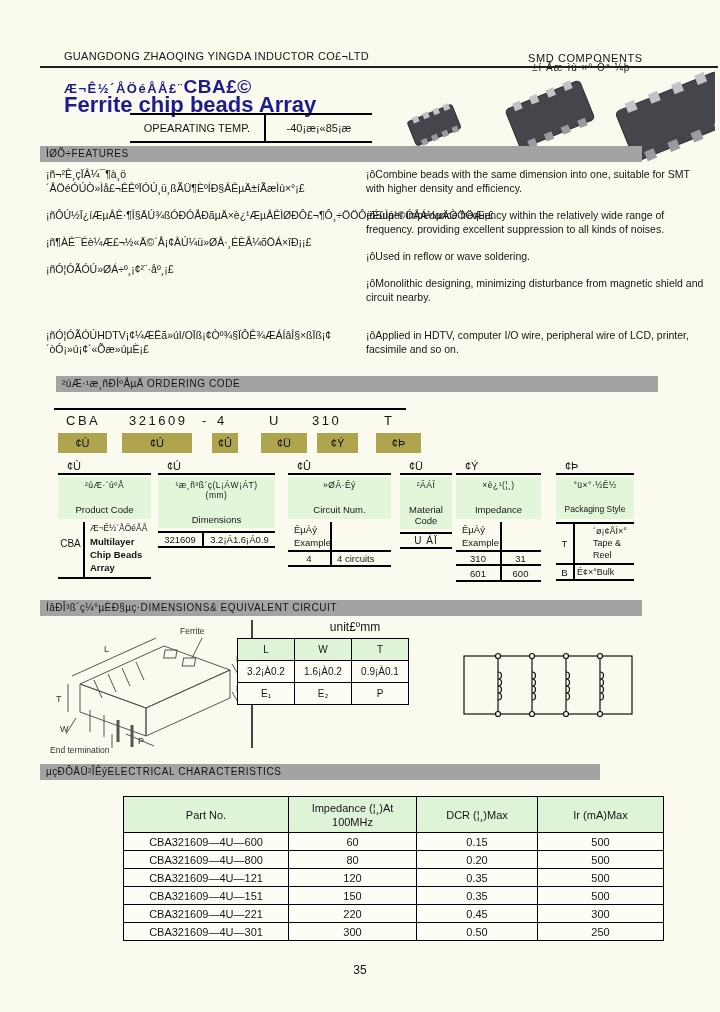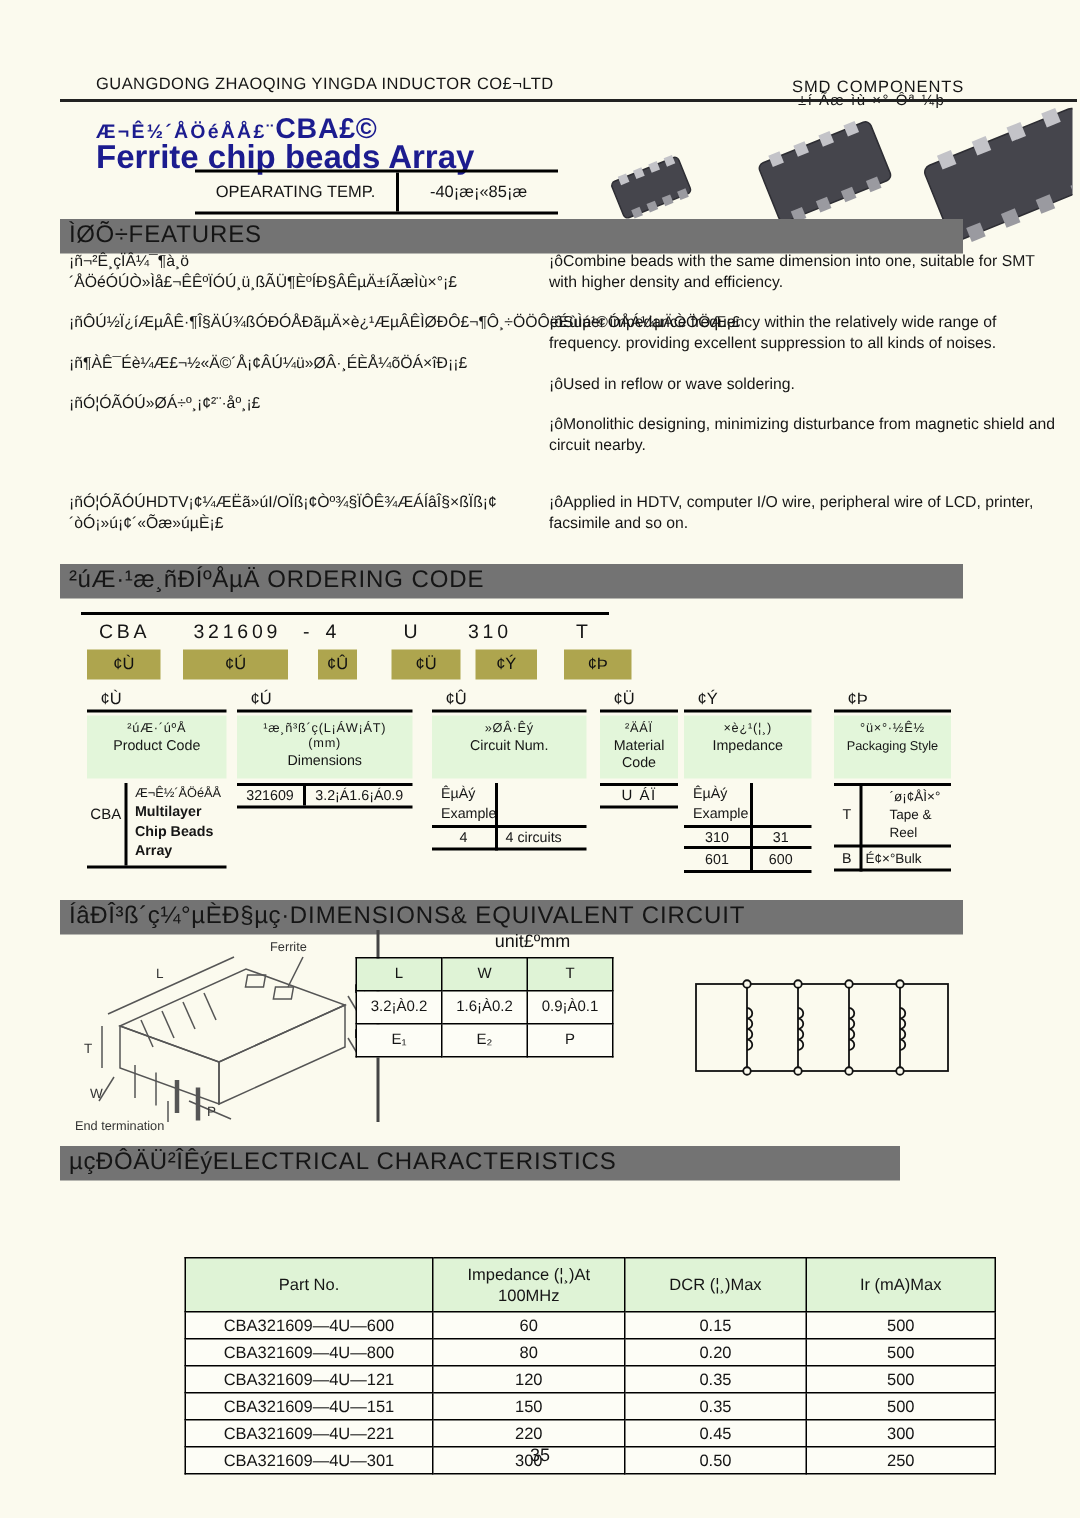--- a/index.html
+++ b/index.html
@@ -24,41 +24,41 @@
 
   
   .temp-table { position:absolute; top:113px; left:130px; width:242px; height:30px;
     border-top:2px solid #000; border-bottom:2px solid #000; display:flex; }
   .temp-label { width:136px; border-right:2px solid #000; display:flex; align-items:center; justify-content:center; font-size:11px; }
   .temp-value { flex:1; display:flex; align-items:center; justify-content:center; font-size:11px; }
 
   .chips { position:absolute; top:70px; left:385px; }
 
   
-  .bar { position:absolute; left:40px; width:602px; background:#737373; font-size:16px;
+  .bar { position:absolute; left:40px; width:602px; background:#a3a3a3; font-size:10px;
     padding:2px 0 3px 6px; letter-spacing:.4px; white-space:nowrap; }
   .bar .en { letter-spacing:.6px; }
 
   
   .twocol { position:absolute; left:46px; width:664px; display:flex; font-size:10.5px; line-height:14px; }
   .tc-left  { width:320px; padding-right:6px; }
   .tc-right { width:338px; }
   .twocol p { margin:0 0 13px 0; }
 
   
   #ordering { position:absolute; top:376px; left:40px; width:648px; height:230px; }
   .ord-rule { position:absolute; top:32px; left:14px; width:352px; height:2px; background:#000; }
   .ord-token { position:absolute; top:37px; font-size:13px; letter-spacing:2.5px; }
   .ord-circ { position:absolute; top:57px; height:20px; background:#aea54e; color:#111;
     font-size:11px; display:flex; align-items:center; justify-content:center; }
   .ocol { position:absolute; top:84px; font-size:9.5px; }
   .ocol-num { font-size:11px; padding:0 0 1px 9px; border-bottom:2px solid #000; }
   .ocol-box { background:#e3f6da; text-align:center; margin-top:2px; min-height:42px; padding:3px 1px; }
   .ocol-box .cn  { font-size:8.5px; letter-spacing:.5px; }
-  .ocol-box .en  { font-size:9.5px; margin-top:2px; }
+  .ocol-box .en  { font-size:9.5px; margin-top:14px; }
   .det { margin-top:3px; position:relative; }
 
   .det-prod { display:flex; border-bottom:2px solid #000; }
   .det-prod .code { width:27px; border-right:2px solid #000; display:flex; align-items:flex-start; justify-content:center; padding-top:16px; font-size:10px; }
   .det-prod .desc { flex:1; padding:1px 0 3px 5px; }
   .det-prod .desc .cn { font-size:8.5px; margin-bottom:2px; }
   .det-prod .desc .b  { font-weight:bold; font-size:9.5px; line-height:13px; }
 
   .det-dims { display:flex; border-top:2px solid #000; border-bottom:2px solid #000; height:17px; align-items:center; }
   .det-dims .c1 { width:46px; border-right:2px solid #000; text-align:center; align-self:stretch; display:flex; align-items:center; justify-content:center; }
@@ -90,21 +90,21 @@
   .det-pack .rowB .b { flex:1; padding-left:4px; font-size:9px; }
 
   
   .dim-divider { position:absolute; top:620px; left:251px; width:2px; height:128px; background:#444; }
   .unit-label { position:absolute; top:620px; left:300px; width:110px; text-align:center; font-size:12px; }
   .dims-table { position:absolute; top:638px; left:237px; border-collapse:collapse; font-size:10px; }
   .dims-table td { border:1.5px solid #000; width:57px; height:22px; text-align:center; background:#fdfdf6; }
   .dims-table tr.g td { background:#dff3d6; }
 
   
-  .elec { position:absolute; top:796px; left:123px; border-collapse:collapse; font-size:11px;margin-top:42px; }
+  .elec { position:absolute; top:796px; left:123px; border-collapse:collapse; font-size:11px; }
   .elec td, .elec th { border:1.5px solid #000; text-align:center; font-weight:normal; background:#fdfdf6; }
   .elec th { background:#dff3d6; height:36px; line-height:14px; }
   .elec td { height:18px; }
   .elec .c0 { width:165px; } .elec .c1 { width:128px; } .elec .c2 { width:121px; } .elec .c3 { width:126px; }
 
   .pageno { position:absolute; top:963px; left:0; width:720px; text-align:center; font-size:12px; }
 
   svg text { font-family:"Liberation Sans", sans-serif; }
 </style>
 </head>
@@ -180,21 +180,21 @@
       <p>¡ôMonolithic designing, minimizing disturbance from magnetic shield and circuit nearby.</p>
     </div>
   </div>
 
   <div class="twocol" style="top:328px">
     <div class="tc-left">¡ñÓ¦ÓÃÓÚHDTV¡¢¼ÆËã»úI/OÏß¡¢Òº¾§ÏÔÊ¾ÆÁÍâÎ§×ßÏß¡¢´òÓ¡»ú¡¢´«Õæ»úµÈ¡£</div>
     <div class="tc-right">¡ôApplied in HDTV, computer I/O wire, peripheral wire of LCD, printer, facsimile and so on.</div>
   </div>
 
   <div id="ordering">
-    <div class="bar" style="top:0;left:0">
+    <div class="bar" style="top:0;left:16px">
       <span>²úÆ·¹æ¸ñÐÍºÅµÄ</span> <span class="en">ORDERING CODE</span>
     </div>
     <div class="ord-rule"></div>
 
     <div class="ord-token" style="left:26px">CBA</div>
     <div class="ord-token" style="left:89px">321609</div>
     <div class="ord-token" style="left:162px">-</div>
     <div class="ord-token" style="left:177px">4</div>
     <div class="ord-token" style="left:229px">U</div>
     <div class="ord-token" style="left:272px">310</div>

